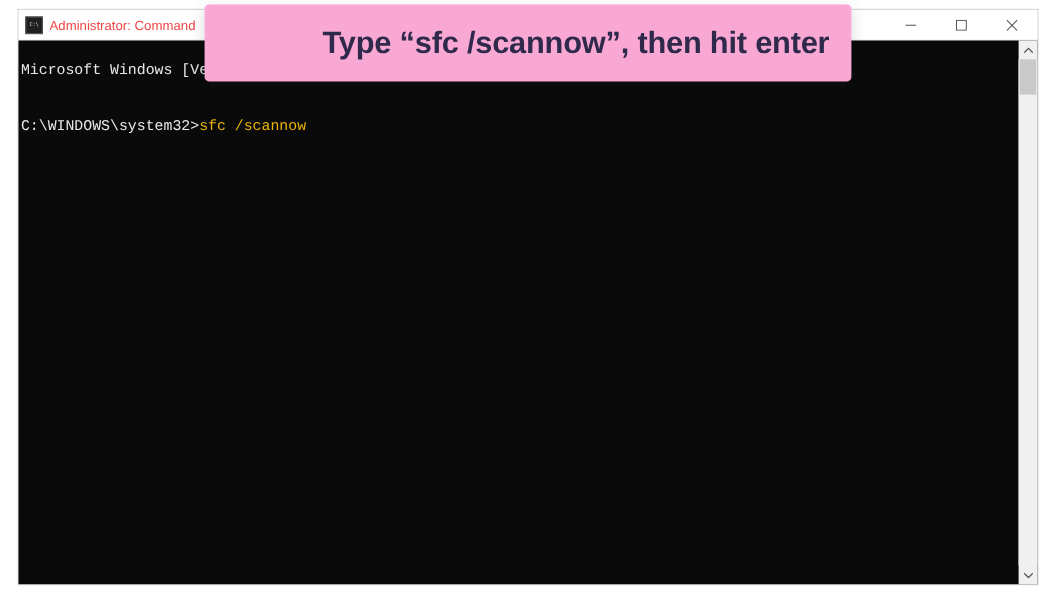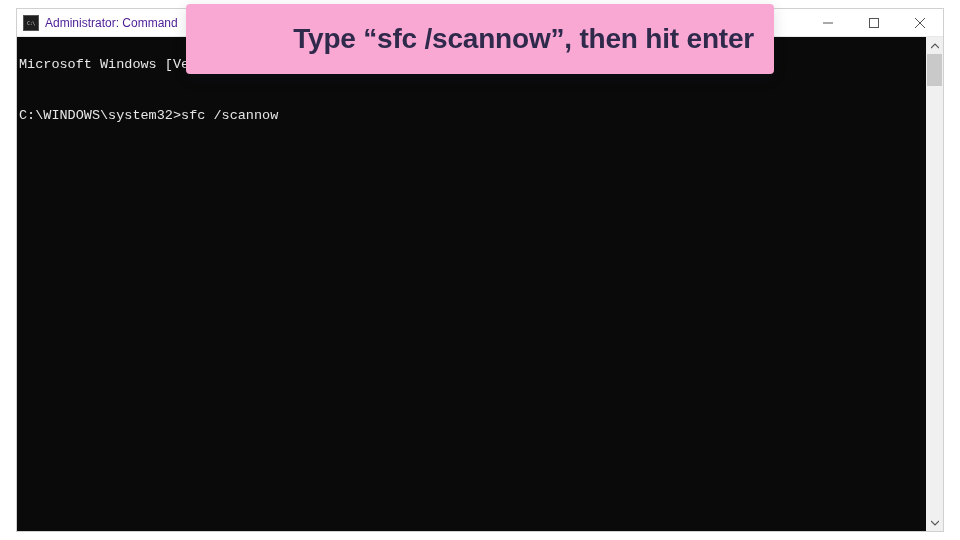--- a/index.html
+++ b/index.html
@@ -44,21 +44,21 @@
     }
     .app-icon::after {
       content: "C:\\";
       color: #ccc;
       font-size: 5px;
       font-family: Consolas, monospace;
       letter-spacing: -0.3px;
     }
     .title-text {
       font-size: 12px;
-      color: #4c1d95;
+      color: #ef4444;
       white-space: nowrap;
       overflow: hidden;
     }
     .win-controls {
       position: absolute;
       right: 0;
       top: 0;
       height: 28px;
       display: flex;
     }
@@ -89,21 +89,21 @@
       padding: 2px 0 0 2px;
       white-space: pre;
       overflow: hidden;
     }
     .console .line { display: block; }
     .prompt-line { display: flex; justify-content: center; }
     .cmd-input {
       background: transparent;
       border: none;
       outline: none;
-      color: #e5e5e5;
+      color: #eab308;
       font-family: Consolas, "Courier New", monospace;
       font-size: 13.5px;
       flex: 1;
       padding: 0;
     }
 
     .vscroll {
       width: 17px;
       background: #f0f0f0;
       display: flex;

